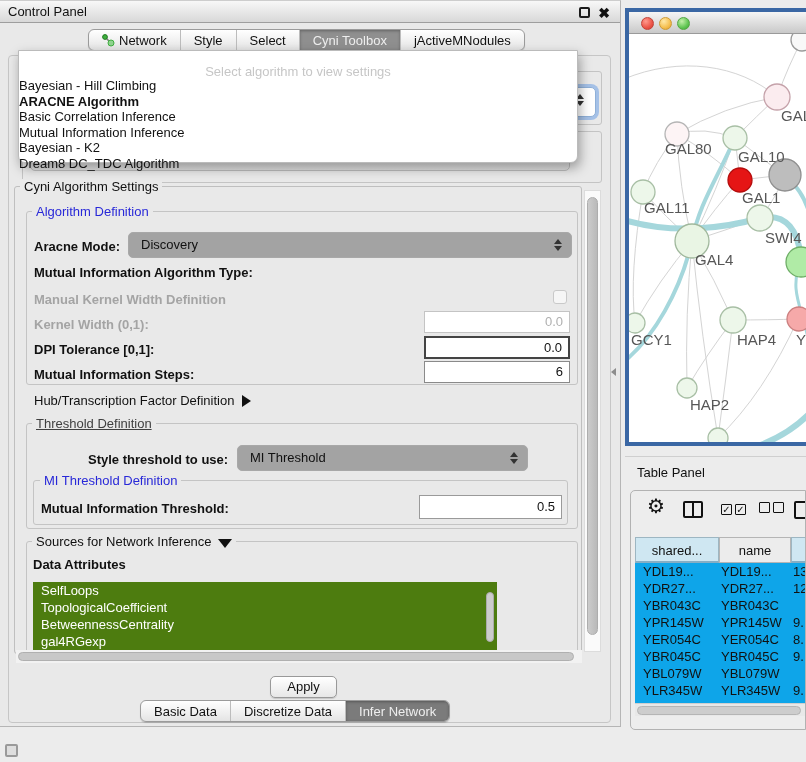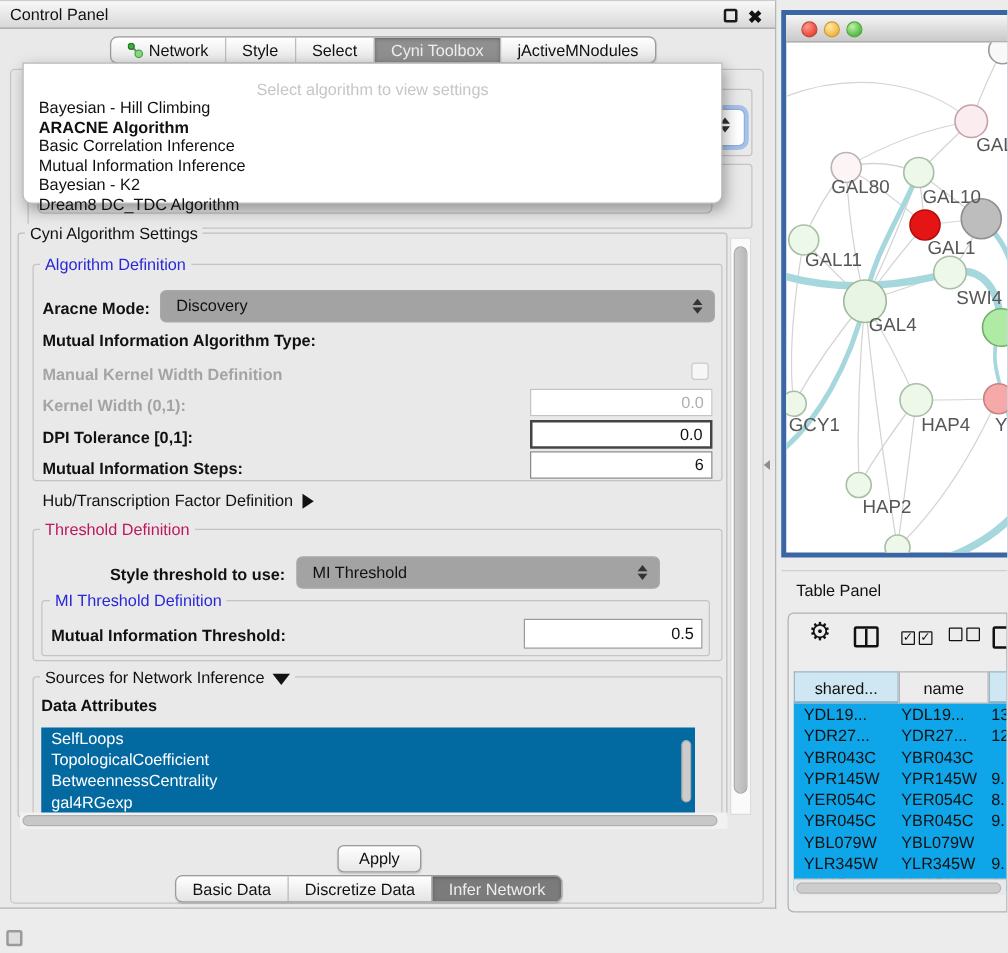--- a/index.html
+++ b/index.html
@@ -36,41 +36,41 @@
      border-radius:5px; box-shadow:0 0 0 3px rgba(110,160,230,.55); }
   #frag-group-b { left:22px; top:130px; width:580px; height:52px; }
   #frag-combo-b { left:30px; top:142px; width:540px; height:28px; border:1px solid #bdbdbd; border-radius:5px;
      background:linear-gradient(#f5f5f5,#e1e1e1); color:#b8b8b8; line-height:27px; padding-left:12px; }
   #inner-panel { left:8px; top:54px; width:603px; height:668px; border:1px solid #c6c6c6; border-radius:4px; }
 
   
   #algo-dropdown { left:18px; top:49px; width:560px; height:113px; background:#fff;
      border:1px solid #bbb; border-radius:0 0 7px 7px; box-shadow:2px 5px 12px rgba(0,0,0,.35); z-index:10; }
   #algo-hint { text-align:center; color:#c6c6c6; padding-top:3px; height:17px;margin-top:10px; }
-  .dd-item { padding-left:12px; height:15.6px; line-height:15.6px; }
+  .dd-item { padding-left:0; height:15.6px; line-height:15.6px; }
   .dd-item.bold { font-weight:bold; }
 
   
-  .chip-blue { color:#2828d8; } .chip-green { color:#be185d; }
+  .chip-blue { color:#2828d8; } .chip-green { color:#404040;text-decoration:underline; }
   #settings-group { left:14px; top:185px; width:568px; height:468px; border:1px solid #bfbfbf; }
   .bold { font-weight:bold; }
   .gray { color:#a4a4a4; }
   .combo { background:#a3a3a3; border:1px solid #a8a8a8; border-radius:5px; display:flex; align-items:center; }
   .combo-text { padding-left:12px; flex:1; line-height:24px; }
   .stepper { width:14px; margin-right:6px; display:flex; flex-direction:column; align-items:center; }
   .stepper i { display:block; width:0; height:0; border-left:4px solid transparent; border-right:4px solid transparent; }
   .stepper .up { border-bottom:5px solid #333; margin-bottom:2px; }
   .stepper .dn { border-top:5px solid #333; }
   .field { background:#fff; text-align:right; padding-right:6px; line-height:20px; }
   .tri-right { display:inline-block; width:0; height:0; border-top:6px solid transparent;
      border-bottom:6px solid transparent; border-left:9px solid #111; margin-left:8px; vertical-align:-2px; }
   .tri-down { display:inline-block; width:0; height:0; border-left:7px solid transparent;
      border-right:7px solid transparent; border-top:9px solid #111; margin-left:6px; vertical-align:-2px; }
 
-  #attr-list { left:33px; top:581px; width:523px; height:76px; background:#0369a1; overflow:hidden; }
+  #attr-list { left:33px; top:581px; width:464px; height:76px; background:#4d7c0f; overflow:hidden; }
   .attr-item { color:#fff; padding-left:8px; height:17px; line-height:17px; }
   #attr-scroll { position:absolute; right:3px; top:10px; width:8px; height:50px;
      background:#cccccc; border:1px solid #ababab; border-radius:4px; }
 
   #v-scroll { left:584px; top:189px; width:17px; height:462px; background:#fafafa; border:1px solid #dcdcdc; }
   #v-thumb { left:2px; top:6px; width:11px; height:438px; border-radius:6px;
      background:linear-gradient(90deg,#cccccc,#b9b9b9); border:1px solid #adadad; }
   #h-scroll { left:16px; top:649px; width:566px; height:13px; background:#f2f2f2; z-index:3; }
   #h-thumb { left:2px; top:2px; width:556px; height:9px; border-radius:5px; background:#c8c8c8; border:1px solid #b0b0b0; }
 

